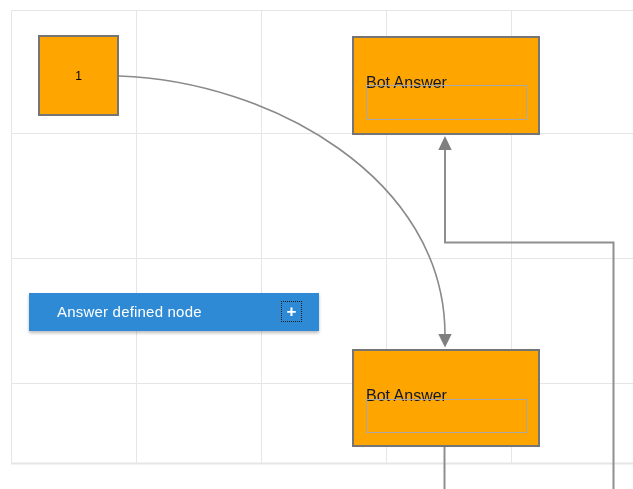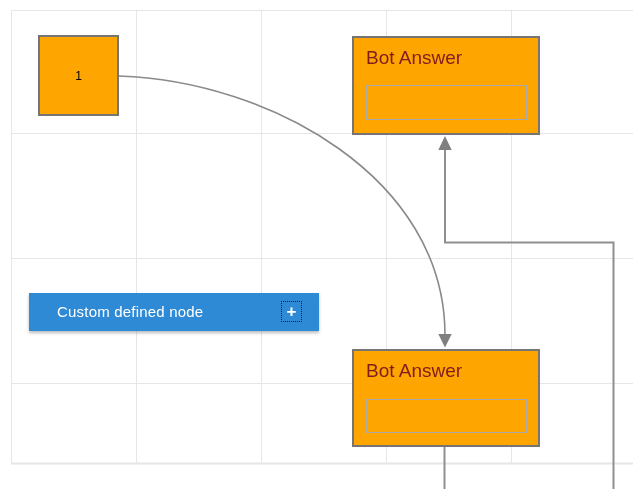--- a/index.html
+++ b/index.html
@@ -22,22 +22,22 @@
   }
   .square-node {
     left: 38px; top: 35px; width: 81px; height: 81px;
     display: flex; align-items: center; justify-content: center;
     font-size: 12px; color: #000000;
   }
   .bot-node { width: 188px; }
   .bot-node.top { left: 352px; top: 36px; height: 99px; }
   .bot-node.bottom { left: 352px; top: 349px; height: 98px; }
   .bot-title {
-    position: absolute; left: 12px; top: 9px;
-    font-size: 19px; color: #7f1d1d; white-space: nowrap;
+    position: absolute; left: 12px; top: 36px;
+    font-size: 16px; color: #0f172a; white-space: nowrap;
   }
   .bot-field {
     position: absolute; left: 12px; top: 47px;
     width: 161px; height: 35px;
     border: 1px solid #a8a8a8;
     background: transparent;
     font-size: 13px; color: #000;
     padding: 2px 4px;
   }
   .bot-node.bottom .bot-field { height: 34px; top: 48px; }
@@ -108,19 +108,19 @@
     <div class="bot-title">Bot Answer</div>
     <div class="bot-field"></div>
   </div>
 
   <div class="node bot-node bottom">
     <div class="bot-title">Bot Answer</div>
     <div class="bot-field"></div>
   </div>
 
   <div class="custom-button">
-    <span class="label">Custom defined node</span>
+    <span class="label">Answer defined node</span>
     <span class="plus-box">
       <span>+</span>
     </span>
   </div>
 
 </div>
 
 </body></html>

